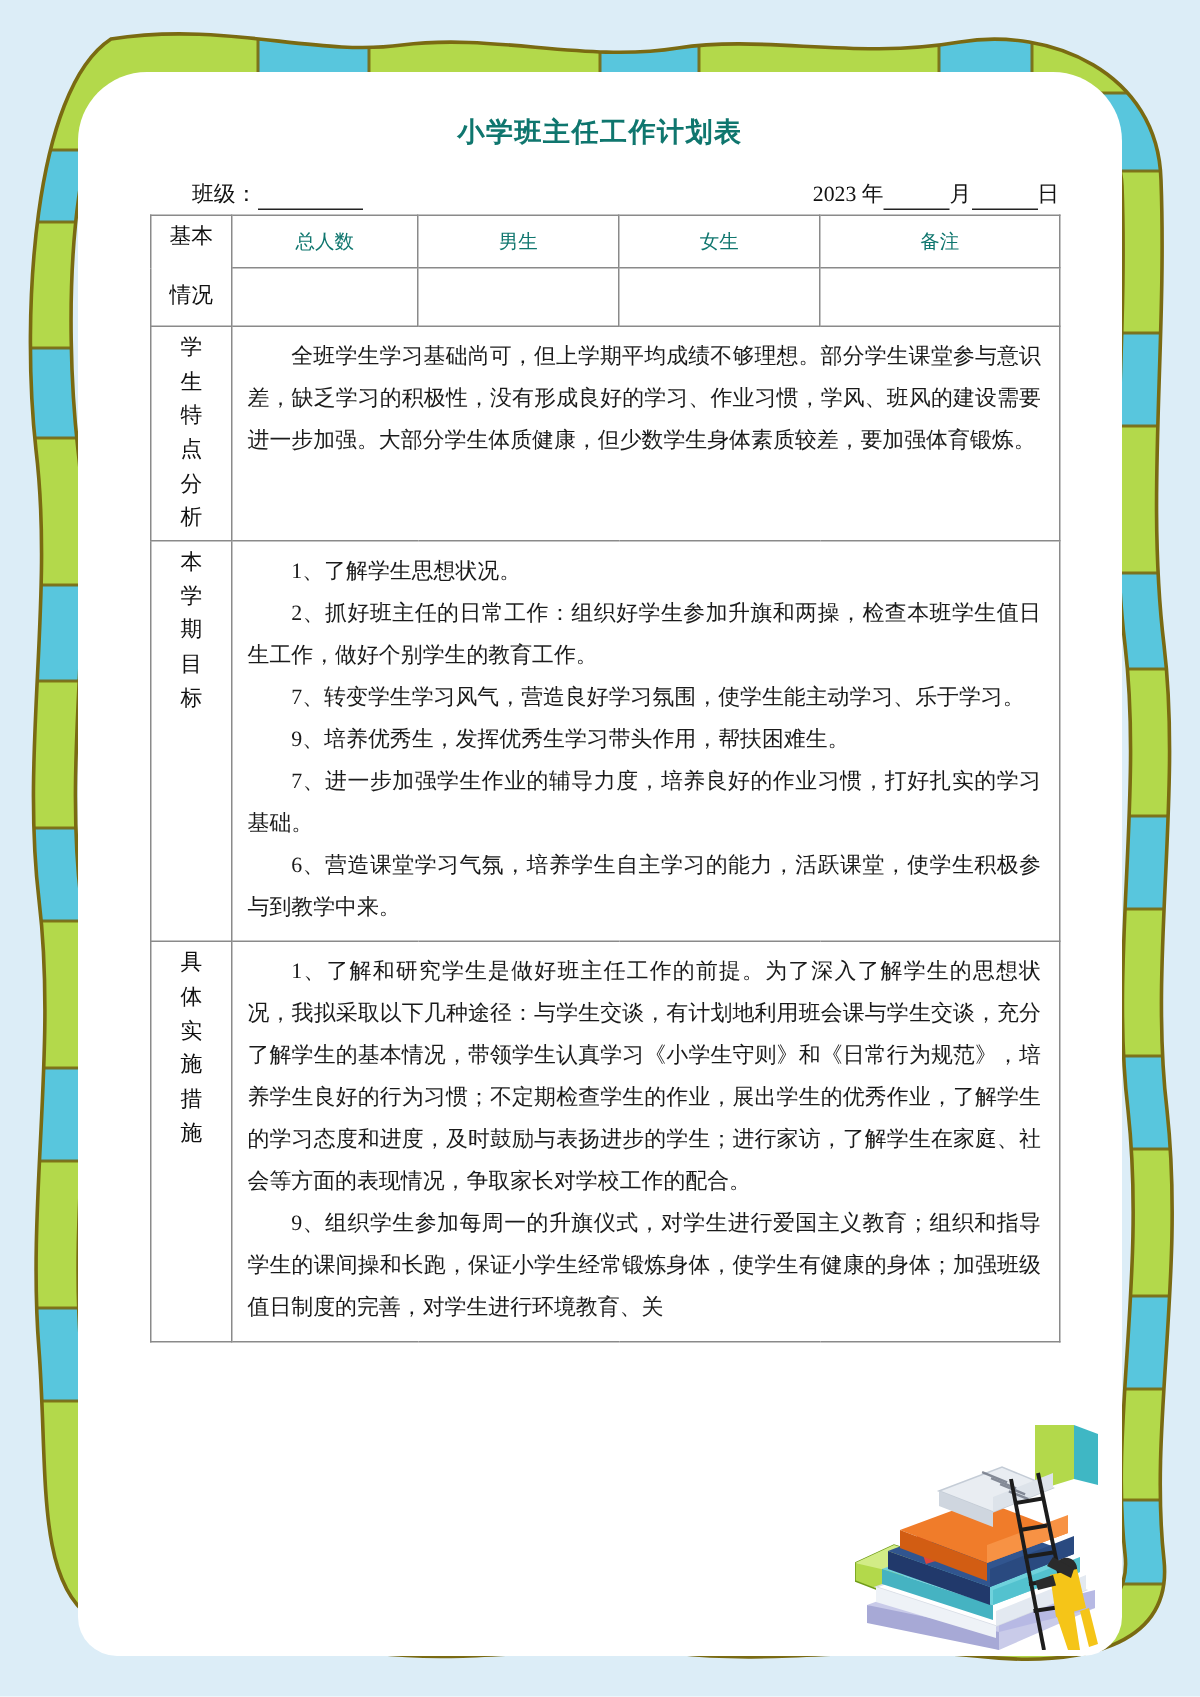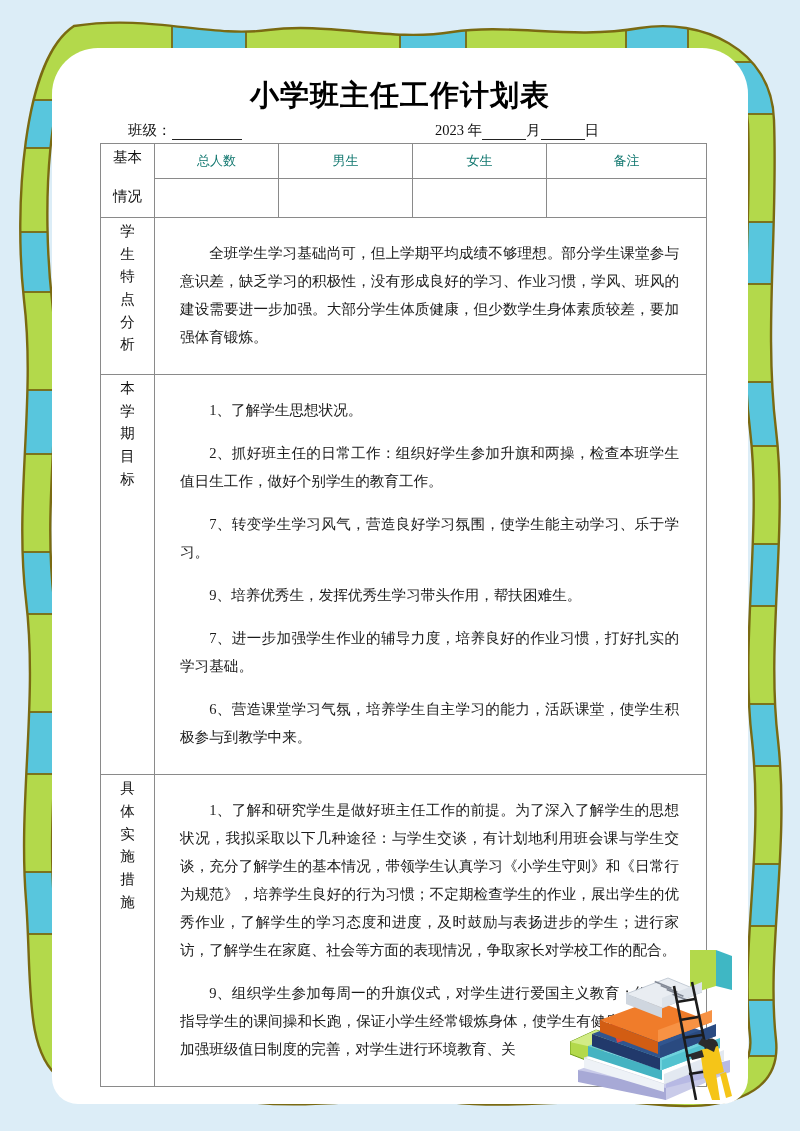--- a/index.html
+++ b/index.html
@@ -25,34 +25,34 @@
   }
 
   
   .content{position:absolute;left:52px;top:48px;width:696px;height:1056px;}
 
   .doc-title{
     position:absolute;left:0;top:28px;width:696px;
     text-align:center;
     font-family:"DejaVu Sans","Liberation Sans",sans-serif;
     font-weight:bold;
-    font-size:29px;
+    font-size:18px;
     letter-spacing:1px;
-    color:#000000;
+    color:#0f766e;
   }
 
   .meta-row{
     position:absolute;left:48px;top:70px;width:606px;
     height:22px;
     font-size:14.5px;color:#111;
     display:flex;align-items:flex-end;
   }
   .meta-a{width:200px;margin-left:28px;}
   .meta-b{width:210px;}
-  .meta-c{flex:1;text-align:center;margin-top:42px;}
+  .meta-c{flex:1;text-align:right;margin-top:42px;}
   .ul{display:inline-block;border-bottom:1px solid #222;}
   .ul.w70{width:70px;}
   .ul.w44{width:44px;}
 
   
   table.plan{
     position:absolute;left:48px;top:95px;
     width:606px;
     border-collapse:collapse;
     table-layout:fixed;
@@ -67,35 +67,35 @@
     text-align:center;
     font-size:14.5px;
     color:#111;
     padding:6px 0 6px 0 !important;
     line-height:1.15;
   }
   .lbl .vchars{
     display:flex;flex-direction:column;align-items:center;justify-content:center;
     height:100%;
   }
-  .lbl .vchars span{display:block;font-family:Liberation Mono, monospace;}
+  .lbl .vchars span{display:block;}
 
   .hdr{
     text-align:center;font-size:13px;color:#0f766e;
     height:34px;line-height:34px;
   }
   .blank-cell{height:38px;}
 
   .body-cell{
     padding:6px 12px 8px 10px !important;
     font-size:14.6px;line-height:1.92;color:#1a1a1a;
     text-align:justify;
     text-justify:inter-ideograph;
   }
-  .body-cell p{margin:15px;text-indent:2em;}
+  .body-cell p{margin:0;text-indent:2em;}
 
   
   .books{position:absolute;right:6px;bottom:4px;width:172px;height:150px;}
 </style>
 </head>
 <body>
 
 <div id="page">
 
   <svg class="frame-svg" viewBox="0 0 800 1131" xmlns="http://www.w3.org/2000/svg">

